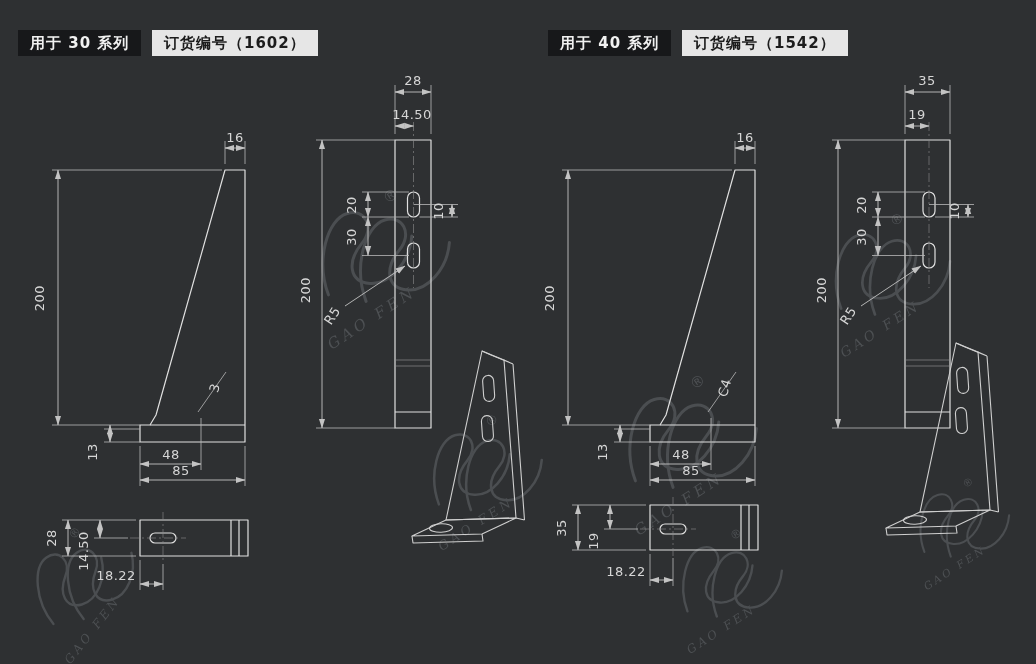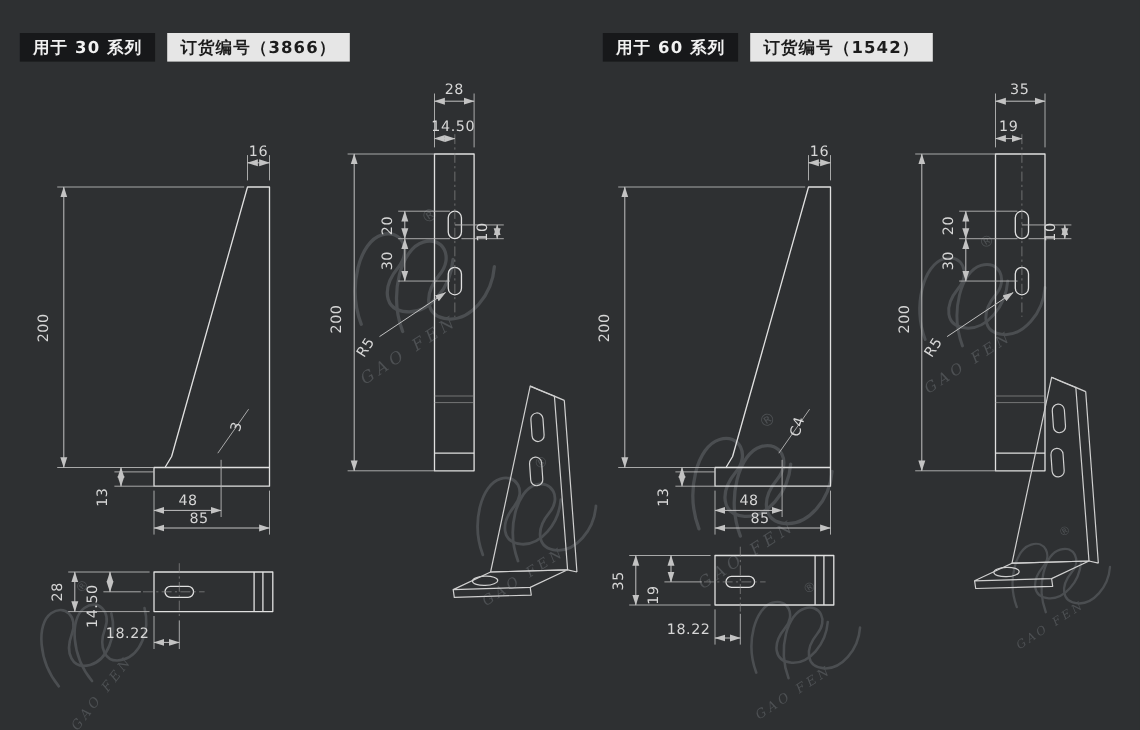--- a/index.html
+++ b/index.html
@@ -29,22 +29,22 @@
   .wmpath{stroke:#4b4e51;stroke-width:3;fill:none;stroke-linecap:round;}
   text.wt{fill:#4d5053;font-size:15px;font-style:italic;letter-spacing:4px;
           text-anchor:middle;font-family:"DejaVu Serif",serif;}
   text.wr{fill:#4d5053;font-size:15px;text-anchor:middle;
           font-family:"DejaVu Sans",sans-serif;}
 </style>
 </head>
 <body>
 
 <div class="badge dark" style="left:18px;top:30px">用于 30 系列</div>
-<div class="badge light" style="left:152px;top:30px">订货编号（3866）</div>
-<div class="badge dark" style="left:548px;top:30px">用于 60 系列</div>
+<div class="badge light" style="left:152px;top:30px">订货编号（1602）</div>
+<div class="badge dark" style="left:548px;top:30px">用于 40 系列</div>
 <div class="badge light" style="left:682px;top:30px">订货编号（1542）</div>
 
 <svg class="sheet" width="1036" height="664" viewBox="0 0 1036 664">
   <defs>
     <marker id="arw" viewBox="0 0 10 10" refX="9.5" refY="5" markerWidth="11" markerHeight="11" orient="auto-start-reverse">
       <path d="M0,1.8 L10,5 L0,8.2 Z" fill="#c3c3c3"></path>
     </marker>
 
     <g id="iso-shape">
       <path class="iso" d="M516,518 L504,360 L482,351 L446,520 Z"></path>

